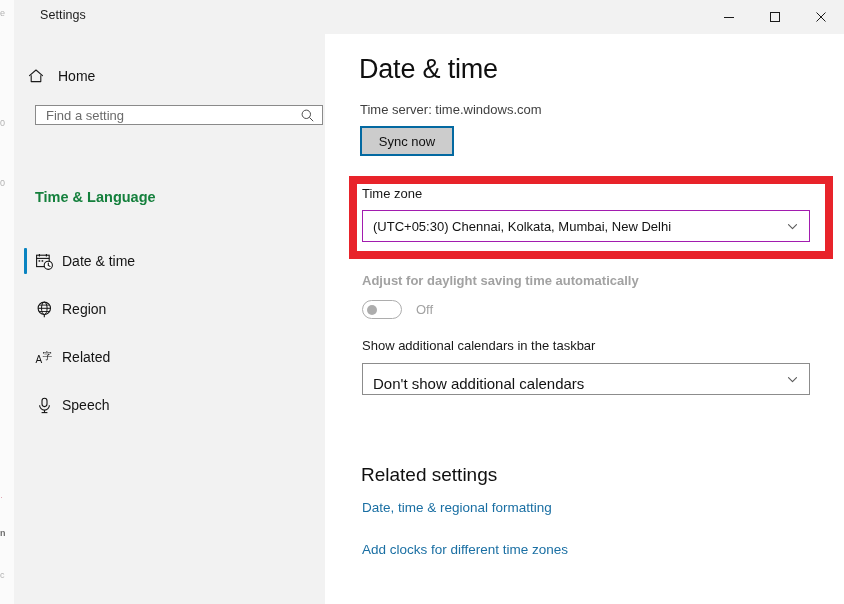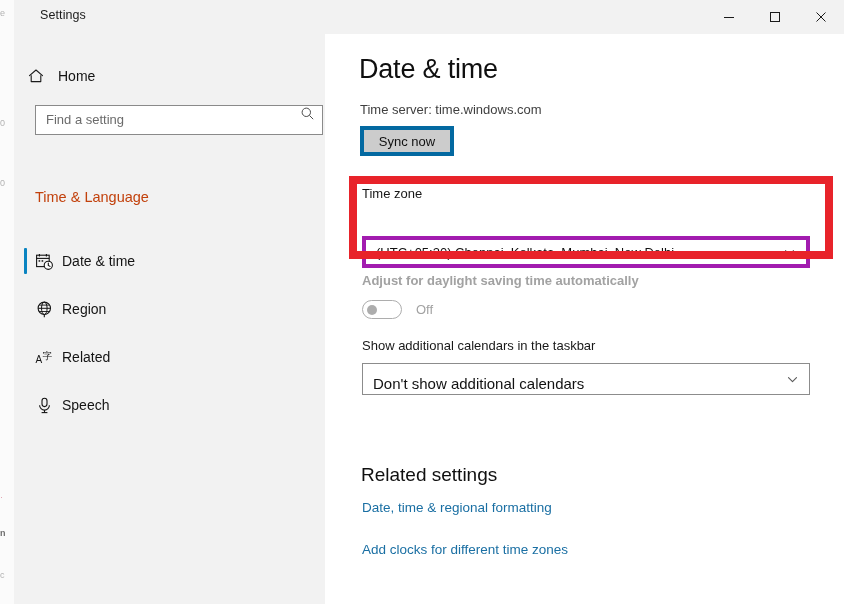--- a/index.html
+++ b/index.html
@@ -123,26 +123,26 @@
   .home-label {
     font-size: 14px;
     color: #141414;
   }
 
   .search-wrap {
     position: absolute;
     left: 21px;
     top: 71px;
     width: 288px;
-    height: 30px;
+    height: 20px;
     background: #ffffff;
     border: 1px solid #8a8a8a;
     box-sizing: border-box;
     display: flex;
-    align-items: flex-start;
+    align-items: center;
   }
   .search-input {
     flex: 1;
     border: none;
     outline: none;
     background: transparent;
     font-family: "Liberation Sans", sans-serif;
     font-size: 13px;
     color: #1b1b1b;
     padding: 0 8px 0 10px;
@@ -155,22 +155,22 @@
     align-items: center;
     justify-content: center;
     color: #4a4a4a;
   }
 
   .section-title {
     position: absolute;
     left: 21px;
     top: 155px;
     font-size: 14.5px;
-    font-weight: normal;
-    color: #c2410c;
+    font-weight: bold;
+    color: #15803d;
   }
 
   .nav {
     position: absolute;
     left: 0;
     top: 203px;
     width: 311px;
   }
   .nav-item {
     position: relative;
@@ -228,21 +228,21 @@
     font-size: 13px;
     color: #3f3f3f;
   }
   .sync-btn {
     position: absolute;
     left: 35px;
     top: 92px;
     min-width: 94px;
     height: 30px;
     background: #cccccc;
-    border: 4px solid #0369a1;
+    border: 2px solid #0369a1;
     box-sizing: border-box;
     font-family: "Liberation Sans", sans-serif;
     font-size: 13px;
     color: #101010;
     cursor: default;
     padding: 0 12px;
   }
 
   
   .tz-highlight {
@@ -264,26 +264,25 @@
     font-size: 13px;
     color: #181818;
   }
   .tz-select {
     position: absolute;
     left: 37px;
     top: 176px;
     width: 448px;
     height: 32px;
     background: #ffffff;
-    border: 4px solid #a21caf;
-    box-sizing: border-box;
-    display: flex;
-    align-items: center;
-    cursor: default;
-    margin-top: 26px;
+    border: 1px solid #a21caf;
+    box-sizing: border-box;
+    display: flex;
+    align-items: center;
+    cursor: default;
   }
   .tz-select .val {
     flex: 1;
     font-size: 13px;
     color: #121212;
     padding-left: 10px;
     white-space: nowrap;
     overflow: hidden;
   }
   .chev {

